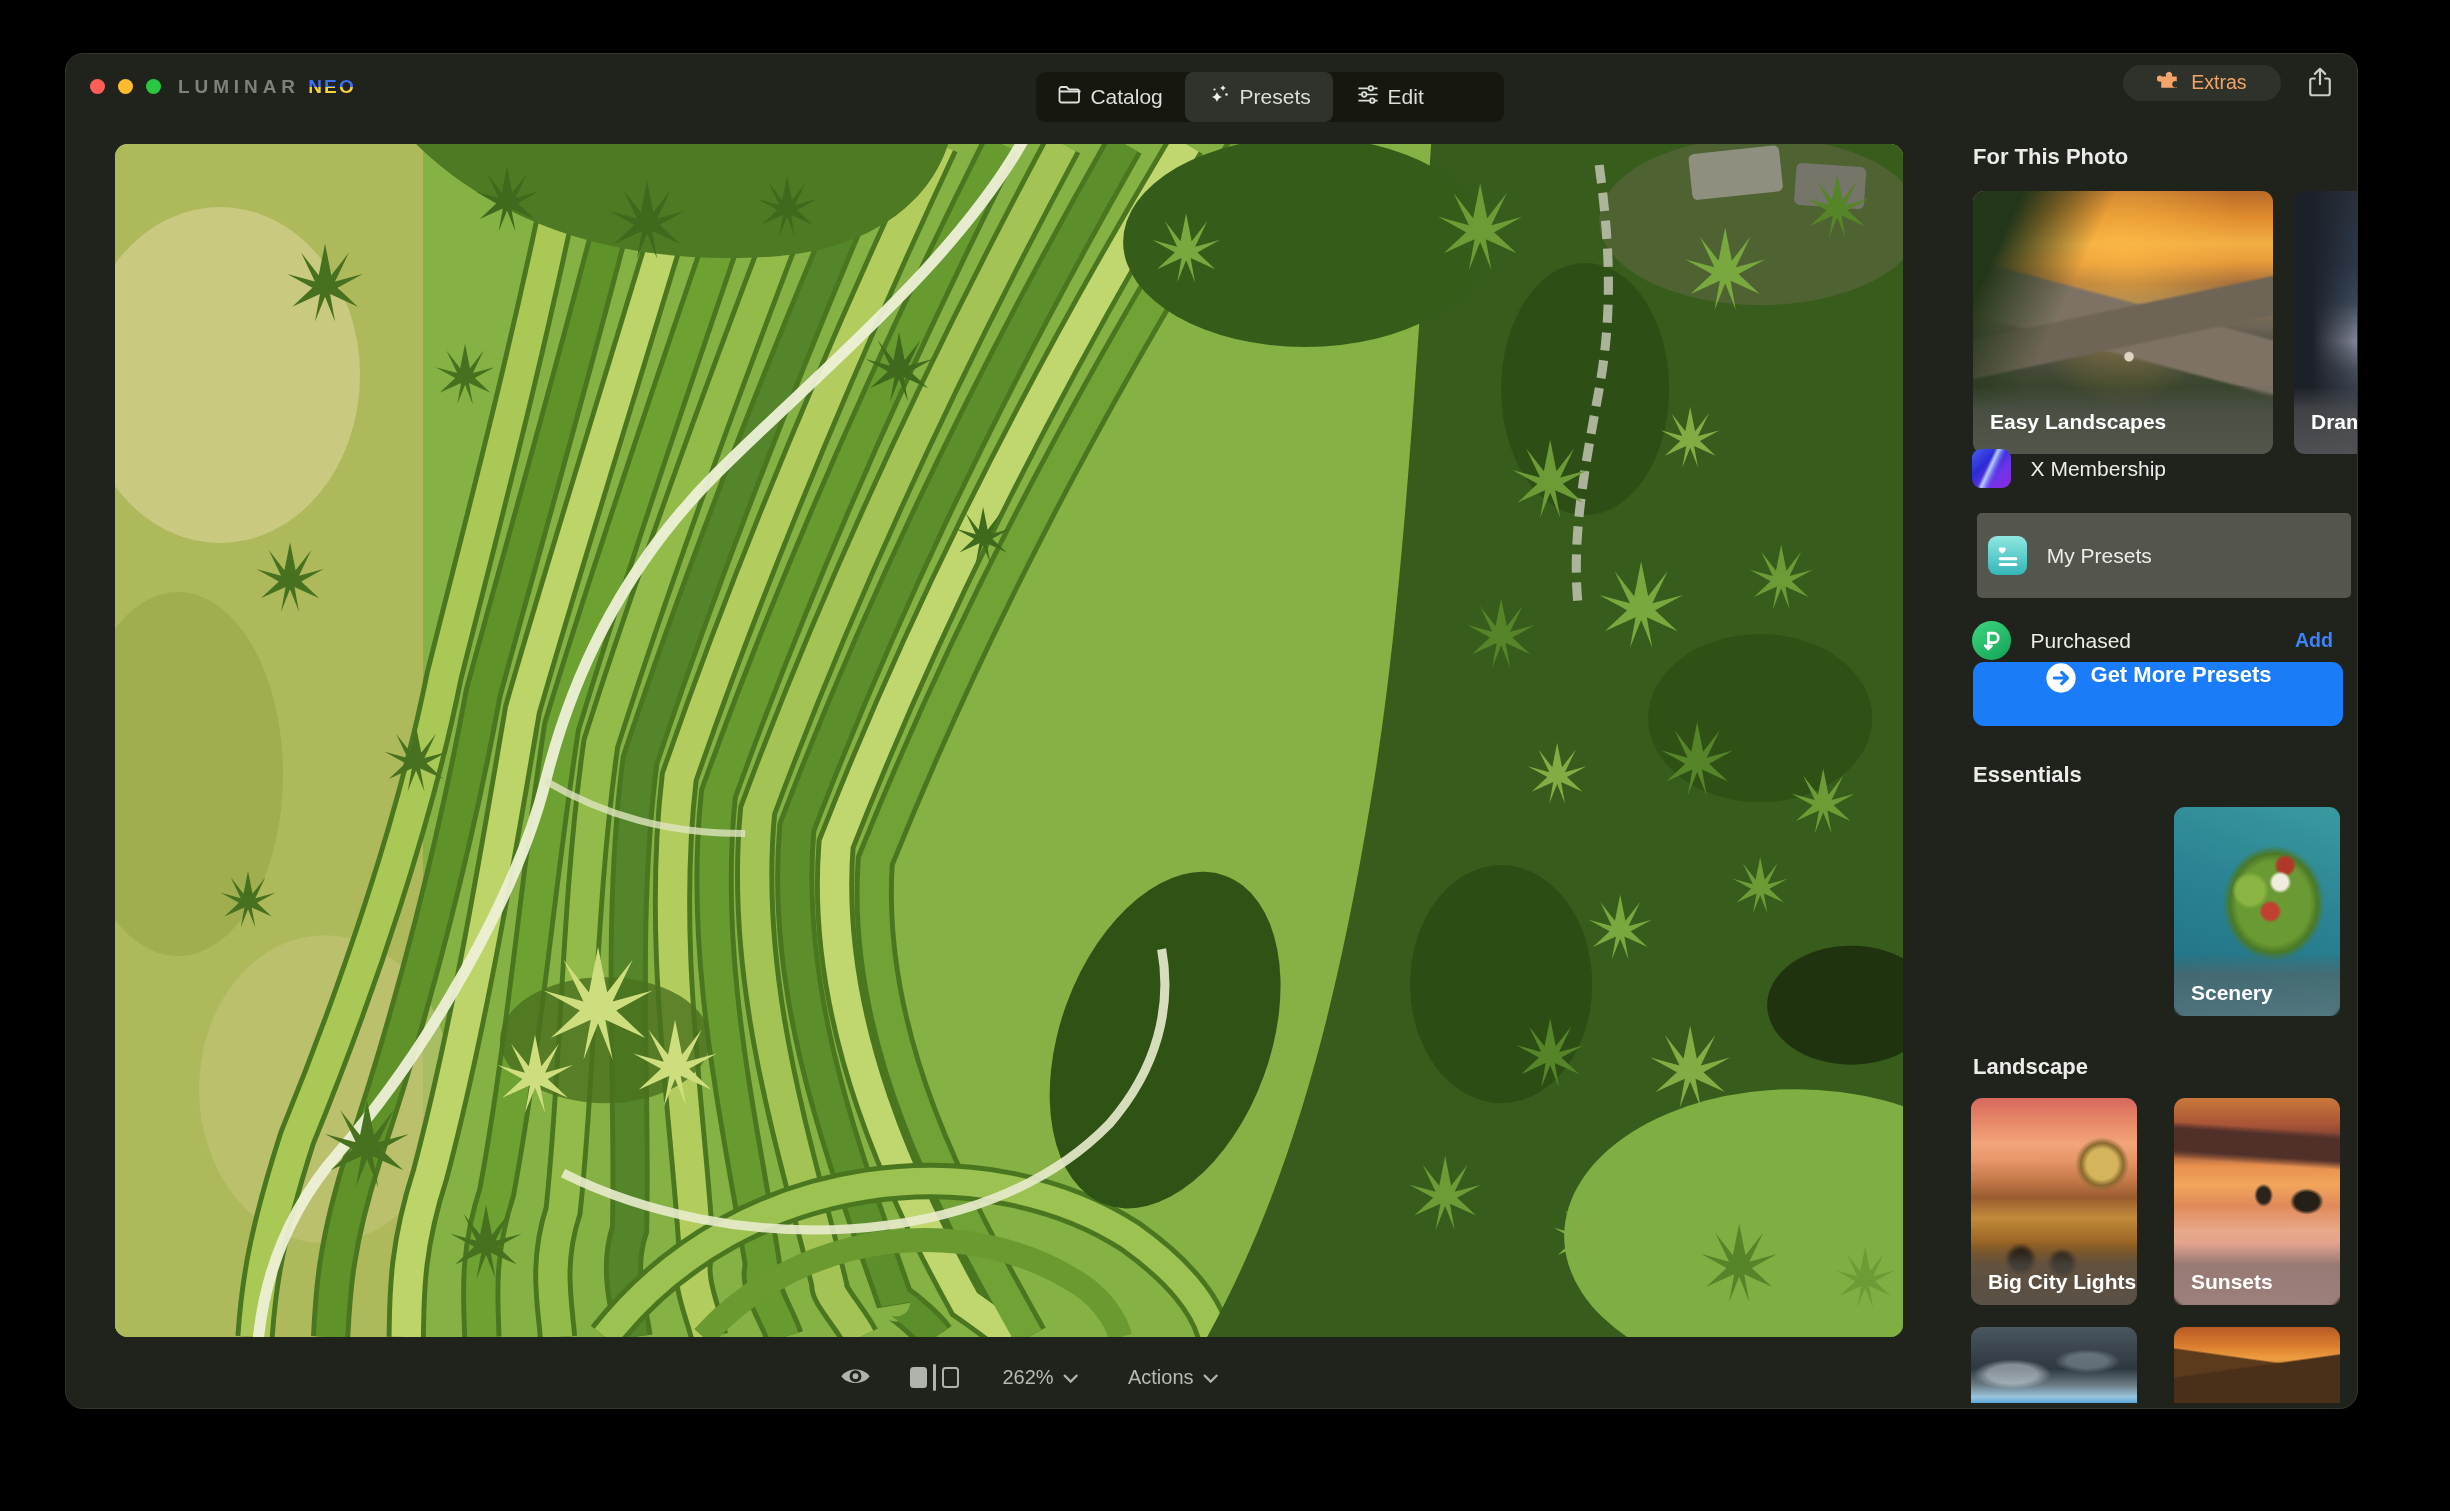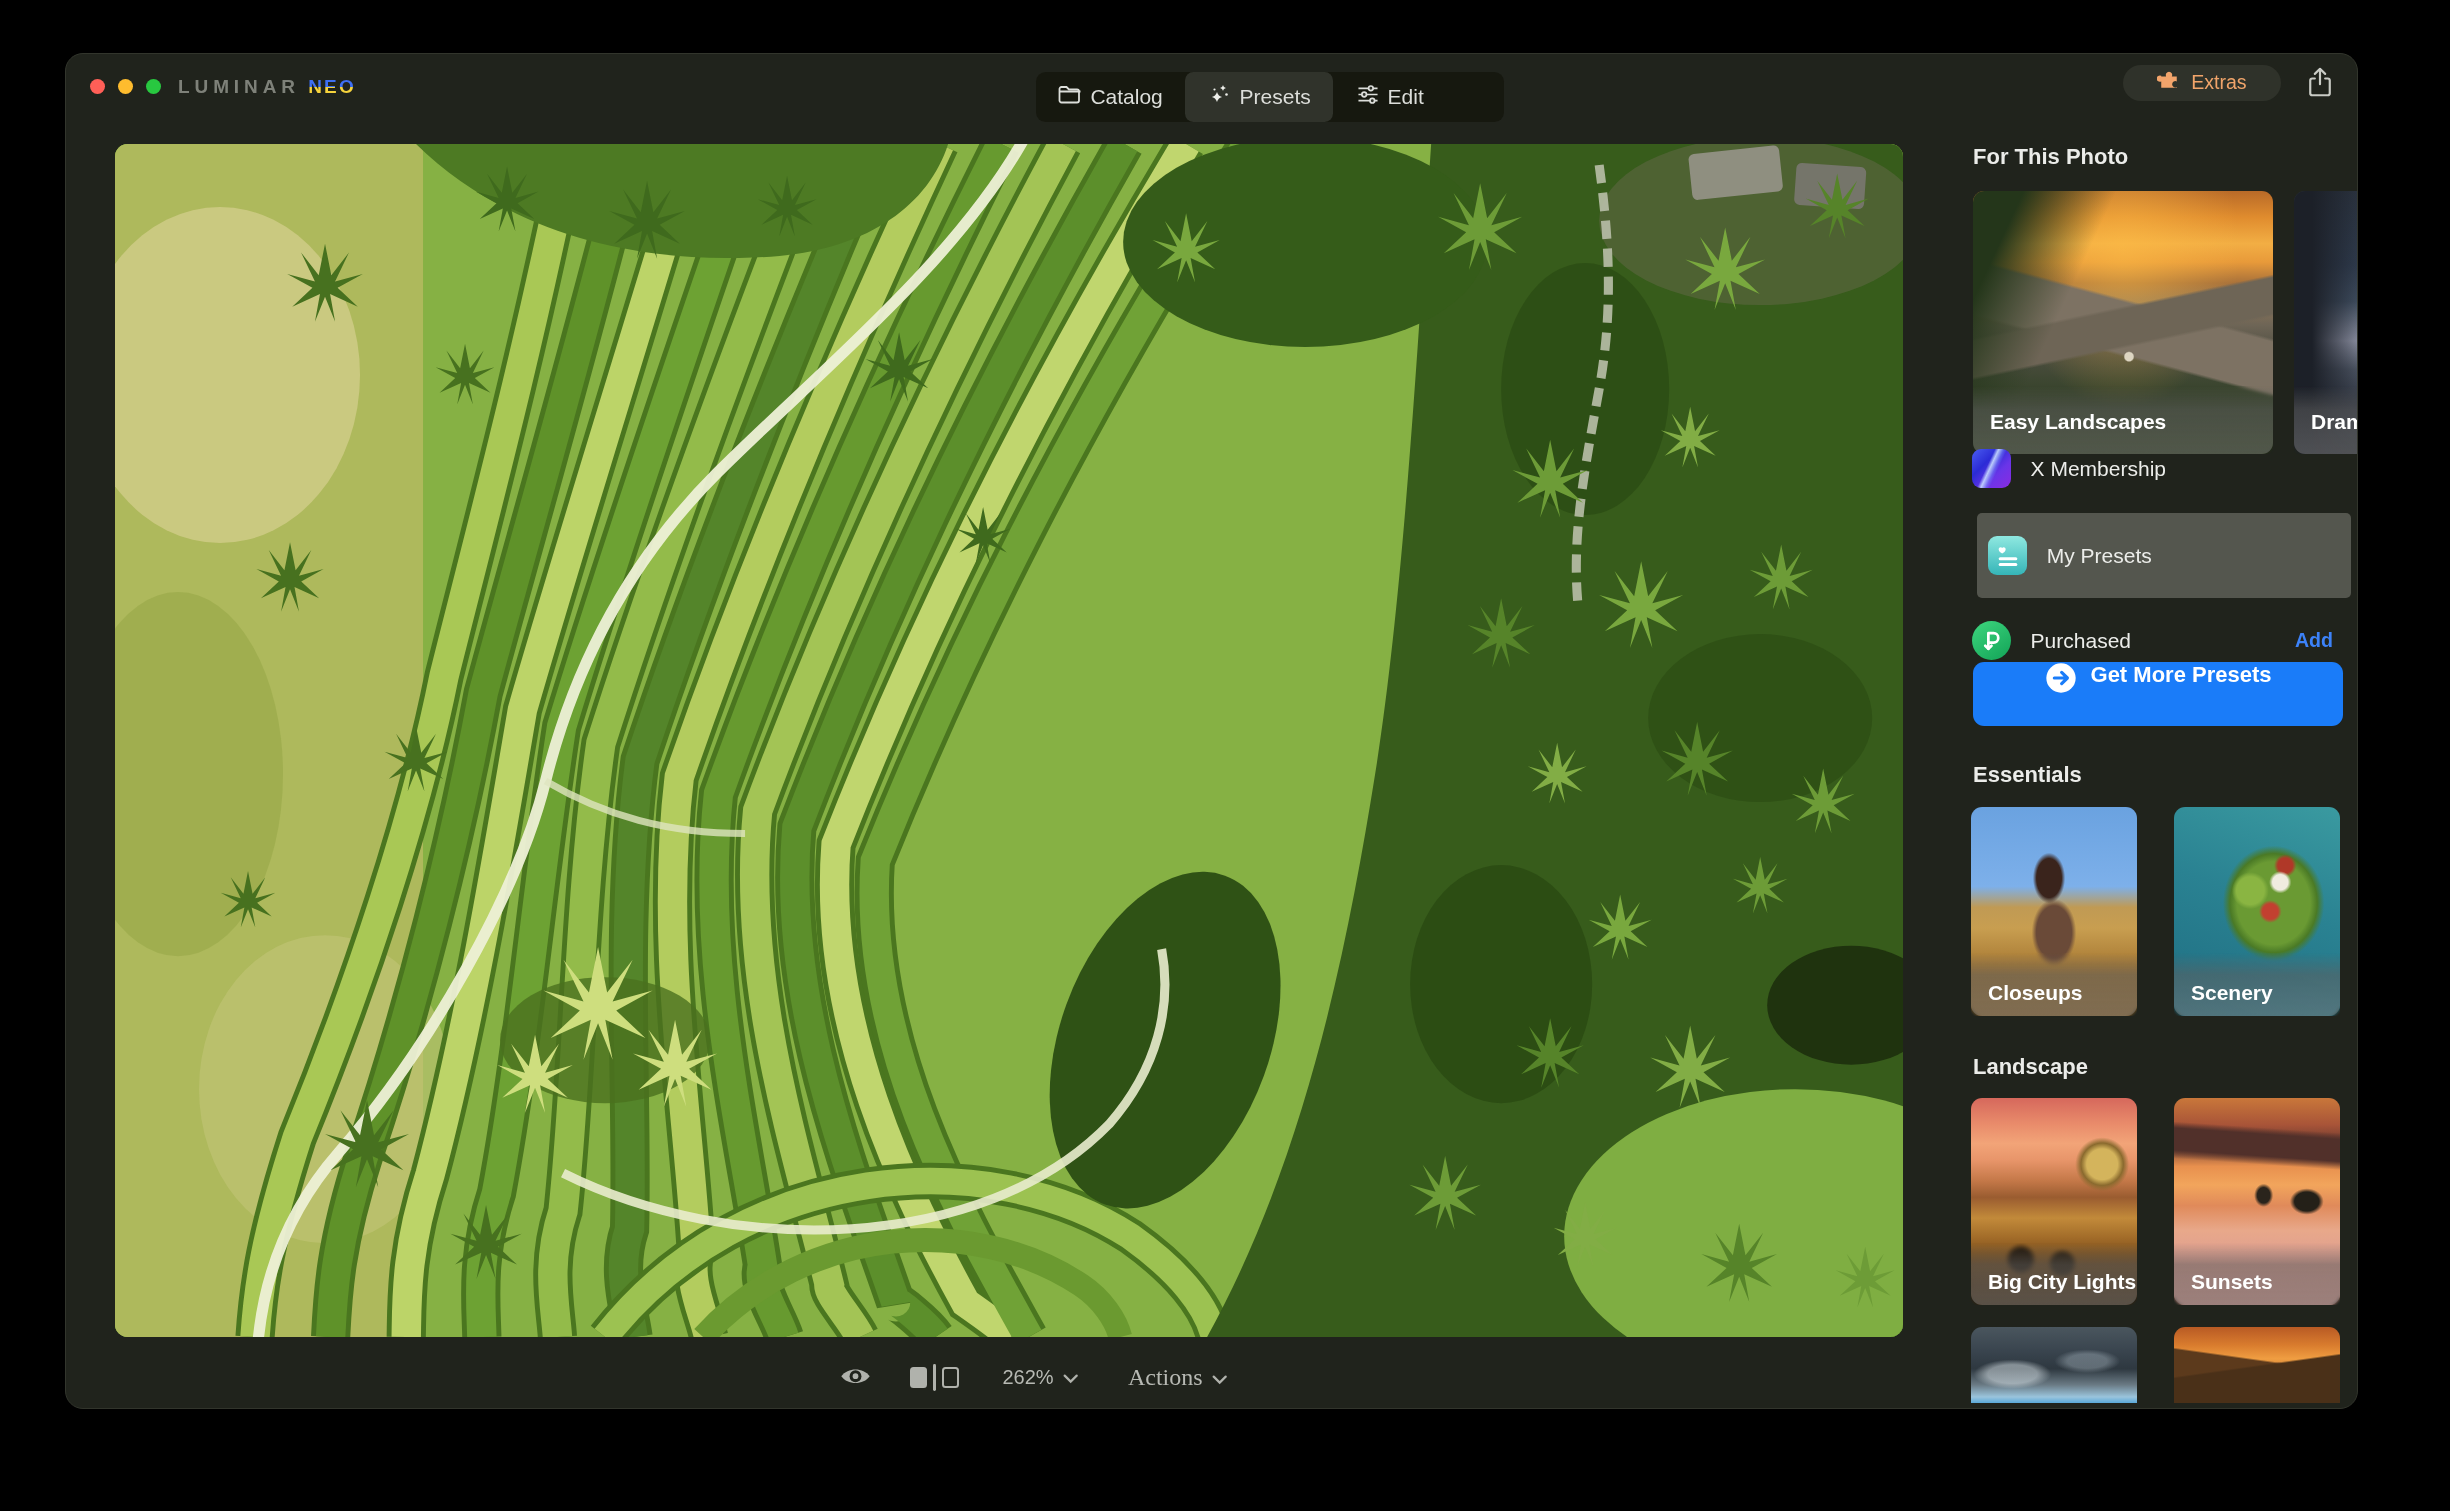--- a/index.html
+++ b/index.html
@@ -35,21 +35,21 @@
 
   
   #toolbar{position:absolute;left:732px;top:1299px;width:490px;height:49px;display:flex;align-items:center;color:#b7b9b3;}
   #toolbar .grp{display:flex;align-items:center;}
   #eye-w{margin-left:42px;}
   #compare-w{margin-left:39px;display:flex;align-items:center;gap:6.3px;}
   .sq-filled{width:17px;height:21px;border-radius:3.5px;background:#b0b2ac;}
   .sq-bar{width:2.8px;height:26.6px;background:#b0b2ac;border-radius:1.4px;}
   .sq-outline{width:17px;height:21px;border-radius:3.5px;border:2.8px solid #b0b2ac;}
   #zoom-w{margin-left:43px;display:flex;align-items:center;gap:9px;font-size:20px;}
-  #actions-w{margin-left:50px;display:flex;align-items:center;gap:9px;font-size:24px;font-family:Liberation Serif, serif;}
+  #actions-w{margin-left:50px;display:flex;align-items:center;gap:9px;font-size:20px;}
 
   
   .side-heading{position:absolute;left:1907px;font-size:22px;font-weight:600;color:#ebece9;}
   #carousel{position:absolute;left:1907px;top:137px;width:386px;height:263px;overflow:hidden;}
   .car-card{position:absolute;top:0;height:263px;border-radius:11.2px;overflow:hidden;}
   #car-0{left:0;width:300px;}
   #car-1{left:321px;width:301px;}
 
   .card{position:absolute;border-radius:11.2px;overflow:hidden;}
   .art{position:absolute;inset:0;}
@@ -396,25 +396,20 @@
     <span>
       <svg width="32" height="32" viewBox="0 0 24 24">
         <circle cx="12" cy="12" r="11" fill="#fff"></circle>
         <path d="M7 12 h9 M12.5 7.8 L16.8 12 L12.5 16.2" stroke="#1a7cf9" stroke-width="2.4" fill="none" stroke-linecap="round" stroke-linejoin="round"></path>
       </svg>
     </span>
     <span>Get More Presets</span>
   </div>
 
   <div class="side-heading" style="top:708px;">Essentials</div>
-  <div class="card" style="left:1905px;top:753px;width:166px;height:209px;">
-    <div class="art art-closeups"></div>
-    <div class="label-band"></div>
-    <div class="card-label">Closeups</div>
-  </div>
   <div class="card" style="left:2108px;top:753px;width:166px;height:209px;">
     <div class="art art-scenery"></div>
     <div class="label-band"></div>
     <div class="card-label">Scenery</div>
   </div>
 
   <div class="side-heading" style="top:1000px;">Landscape</div>
   <div class="card" style="left:1905px;top:1044px;width:166px;height:207px;">
     <div class="art art-bigcity"></div>
     <div class="label-band"></div>

